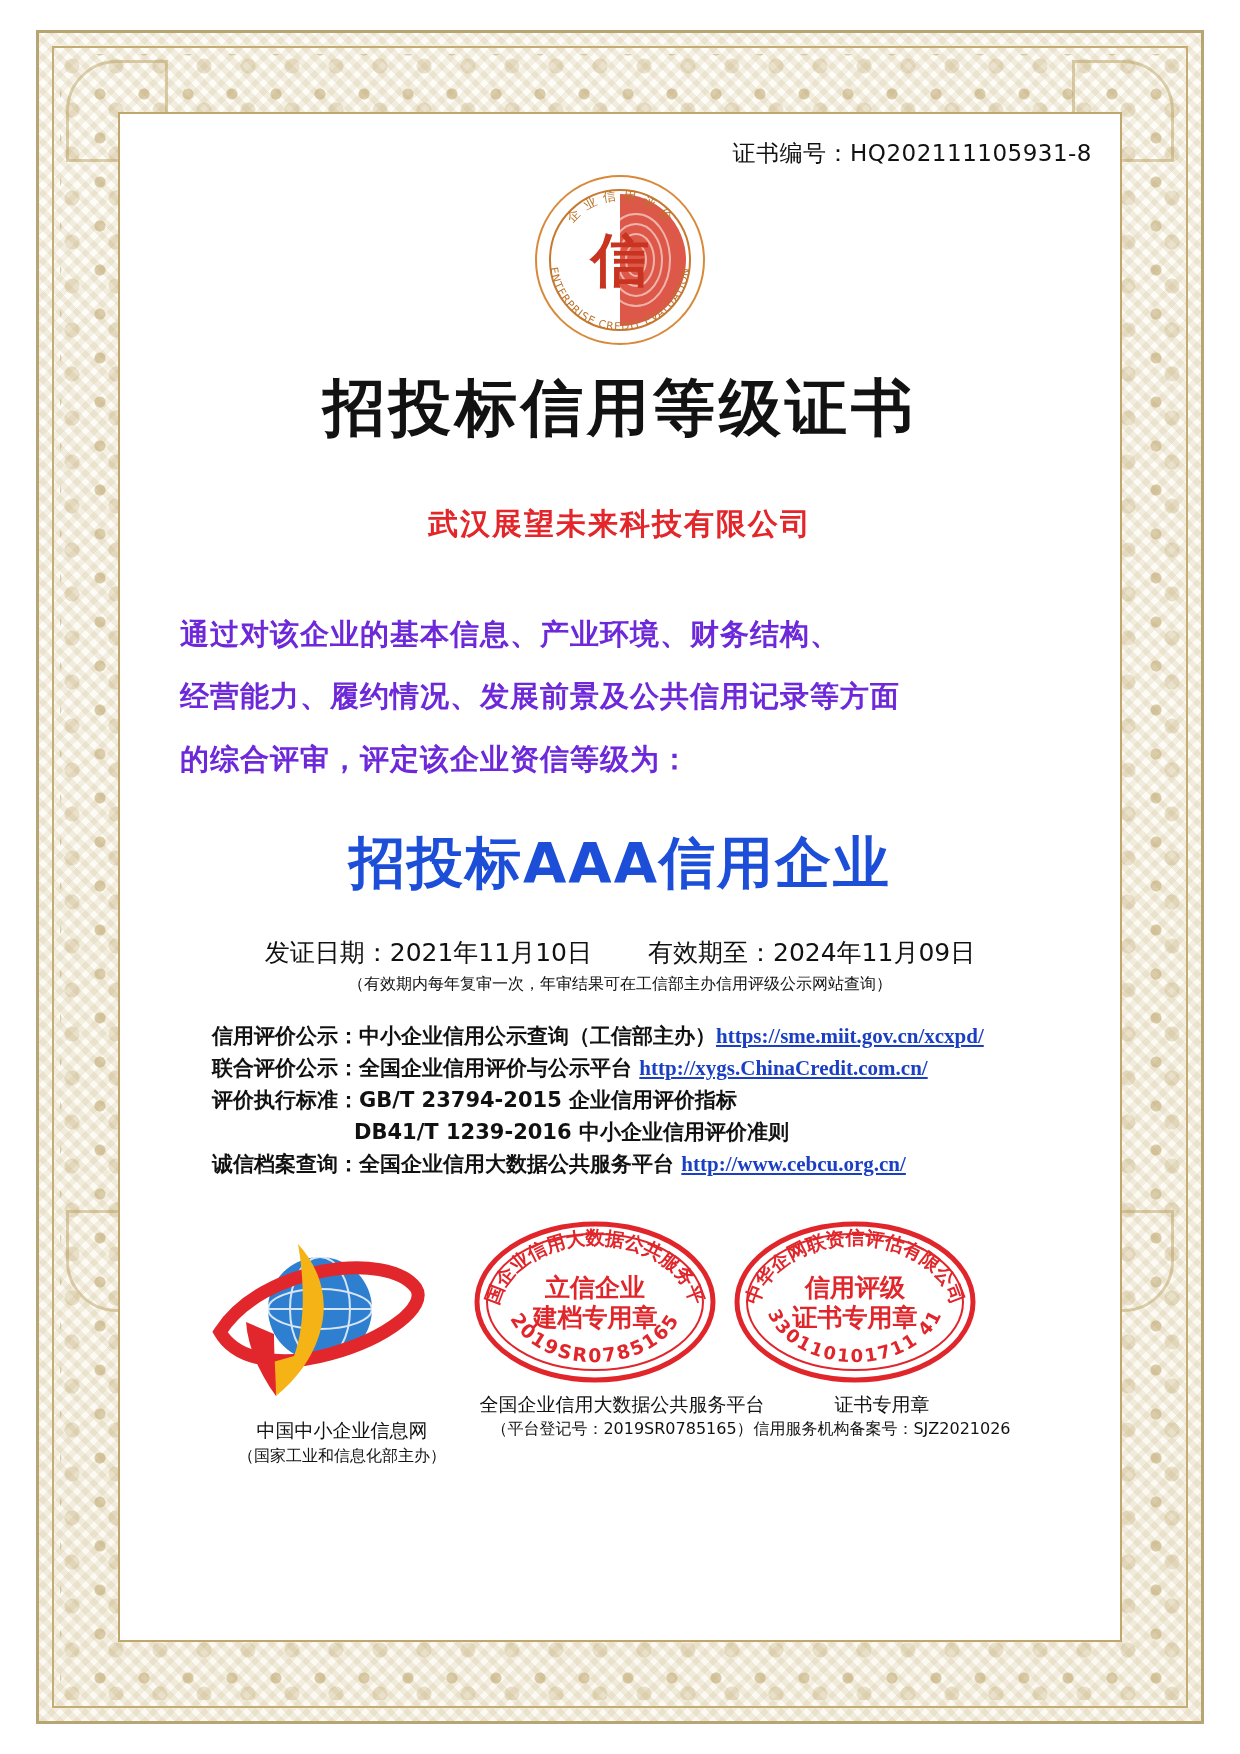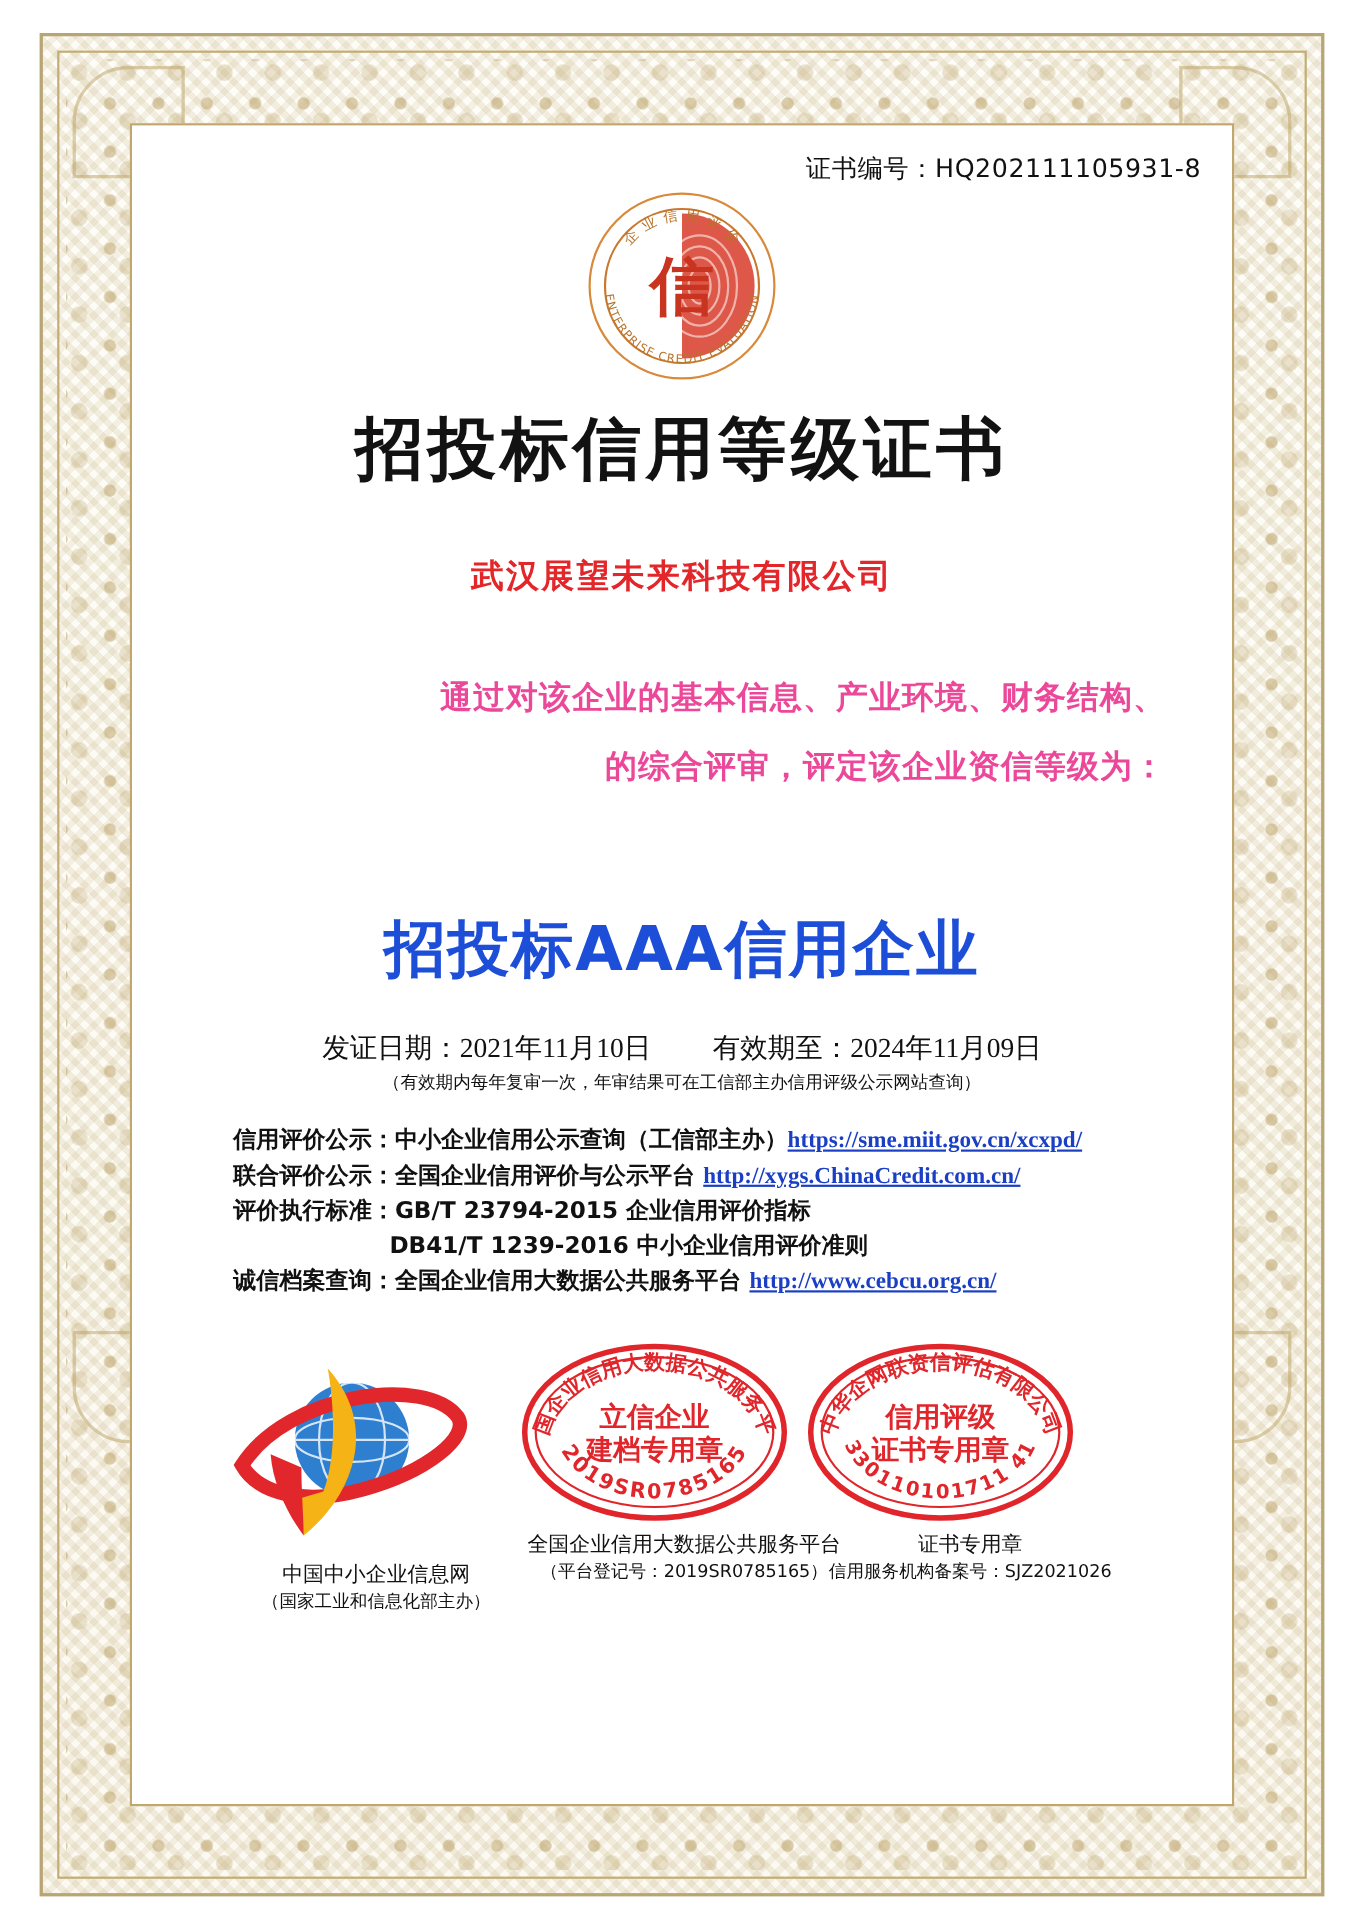--- a/index.html
+++ b/index.html
@@ -130,22 +130,22 @@
     letter-spacing: 2px;
     color: #e3262a;
   }
 
   
   .body-text {
     position: absolute;
     left: 58px;
     right: 58px;
     top: 500px;
-    text-align: right;
-    color: #ec4899;
+    text-align: left;
+    color: #6d28d9;
   }
   .body-text p {
     margin: 0 0 26px 0;
     font-size: 29px;
     font-weight: bold;
     line-height: 1.25;
     letter-spacing: 1px;
   }
 
   
@@ -162,21 +162,20 @@
 
   
   .dates {
     position: absolute;
     left: 0; right: 0;
     top: 820px;
     text-align: center;
     font-size: 25px;
     color: #111;
     font-weight: 500;
-    font-family: Liberation Serif, serif;
   }
   .dates .gap { display: inline-block; width: 56px; }
   .dates-note {
     position: absolute;
     left: 0; right: 0;
     top: 858px;
     text-align: center;
     font-size: 16px;
     color: #111;
   }
@@ -282,20 +281,21 @@
         </text>
       </svg>
     </div>
 
     <div class="main-title">招投标信用等级证书</div>
 
     <div class="company">武汉展望未来科技有限公司</div>
 
     <div class="body-text">
       <p>通过对该企业的基本信息、产业环境、财务结构、</p>
+      <p>经营能力、履约情况、发展前景及公共信用记录等方面</p>
       <p>的综合评审，评定该企业资信等级为：</p>
     </div>
 
     <div class="grade">招投标AAA信用企业</div>
 
     <div class="dates">
       <span>发证日期：</span><span>2021年11月10日</span><span class="gap"></span><span>有效期至：</span><span>2024年11月09日</span>
     </div>
     <div class="dates-note">（有效期内每年复审一次，年审结果可在工信部主办信用评级公示网站查询）</div>
 

